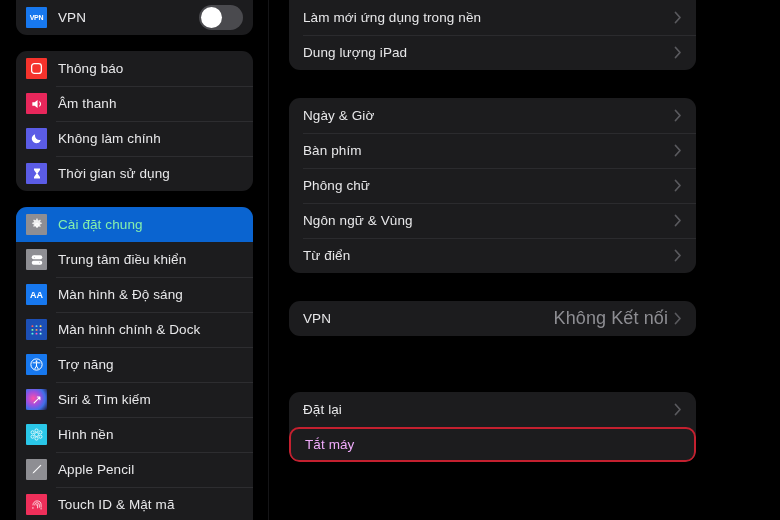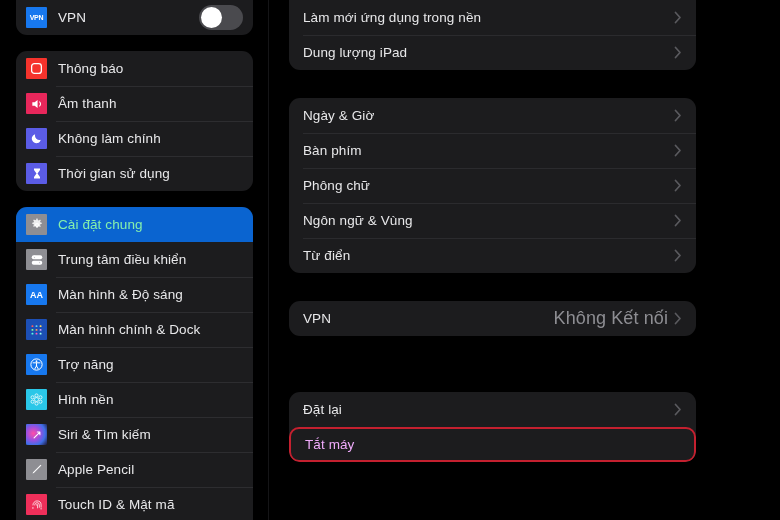--- a/index.html
+++ b/index.html
@@ -269,42 +269,42 @@
         <span class="sicon" style="background:#1778ef;">
           <svg width="15" height="15" viewBox="0 0 24 24" fill="none" stroke="#fff" stroke-width="1.6">
             <circle cx="12" cy="12" r="9"></circle>
             <circle cx="12" cy="6.6" r="1.4" fill="#fff" stroke="none"></circle>
             <path d="M6.5 9.3h11M12 9.3v5M12 14.3l-2.6 4.4M12 14.3l2.6 4.4" stroke-linecap="round"></path>
           </svg>
         </span>
         <span class="label">Trợ năng</span>
       </div>
       <div class="side-row">
+        <span class="sicon" style="background:radial-gradient(circle at 35% 45%, #ff4fa8 0%, #9b4fe0 38%, #3f6fe8 66%, #1b1430 100%);">
+          <svg width="14" height="14" viewBox="0 0 24 24" fill="none" stroke="#fff" stroke-width="1.8" stroke-linecap="round">
+            <path d="M7 17L17 7M17 7h-4.5M17 7v4.5"></path>
+          </svg>
+        </span>
+        <span class="label">Siri &amp; Tìm kiếm</span>
+      </div>
+      <div class="side-row">
         <span class="sicon" style="background:#2ac7e8;">
           <svg width="15" height="15" viewBox="0 0 24 24" fill="none" stroke="#fff" stroke-width="1.2">
             <circle cx="12" cy="12" r="3.2"></circle>
             <circle cx="12" cy="5.5" r="2.5"></circle>
             <circle cx="12" cy="18.5" r="2.5"></circle>
             <circle cx="5.7" cy="8.5" r="2.5"></circle>
             <circle cx="18.3" cy="8.5" r="2.5"></circle>
             <circle cx="5.7" cy="15.5" r="2.5"></circle>
             <circle cx="18.3" cy="15.5" r="2.5"></circle>
           </svg>
         </span>
         <span class="label">Hình nền</span>
       </div>
       <div class="side-row">
-        <span class="sicon" style="background:radial-gradient(circle at 35% 45%, #ff4fa8 0%, #9b4fe0 38%, #3f6fe8 66%, #1b1430 100%);">
-          <svg width="14" height="14" viewBox="0 0 24 24" fill="none" stroke="#fff" stroke-width="1.8" stroke-linecap="round">
-            <path d="M7 17L17 7M17 7h-4.5M17 7v4.5"></path>
-          </svg>
-        </span>
-        <span class="label">Siri &amp; Tìm kiếm</span>
-      </div>
-      <div class="side-row">
         <span class="sicon" style="background:#8e8e93;">
           <svg width="15" height="15" viewBox="0 0 24 24" fill="#fff">
             <path d="M18.5 4.2l1.3 1.3-12 12-2.2.9.9-2.2z"></path>
           </svg>
         </span>
         <span class="label">Apple Pencil</span>
       </div>
       <div class="side-row">
         <span class="sicon" style="background:#ef2f5a;">
           <svg width="14" height="14" viewBox="0 0 24 24" fill="none" stroke="#fff" stroke-width="1.3" stroke-linecap="round">

